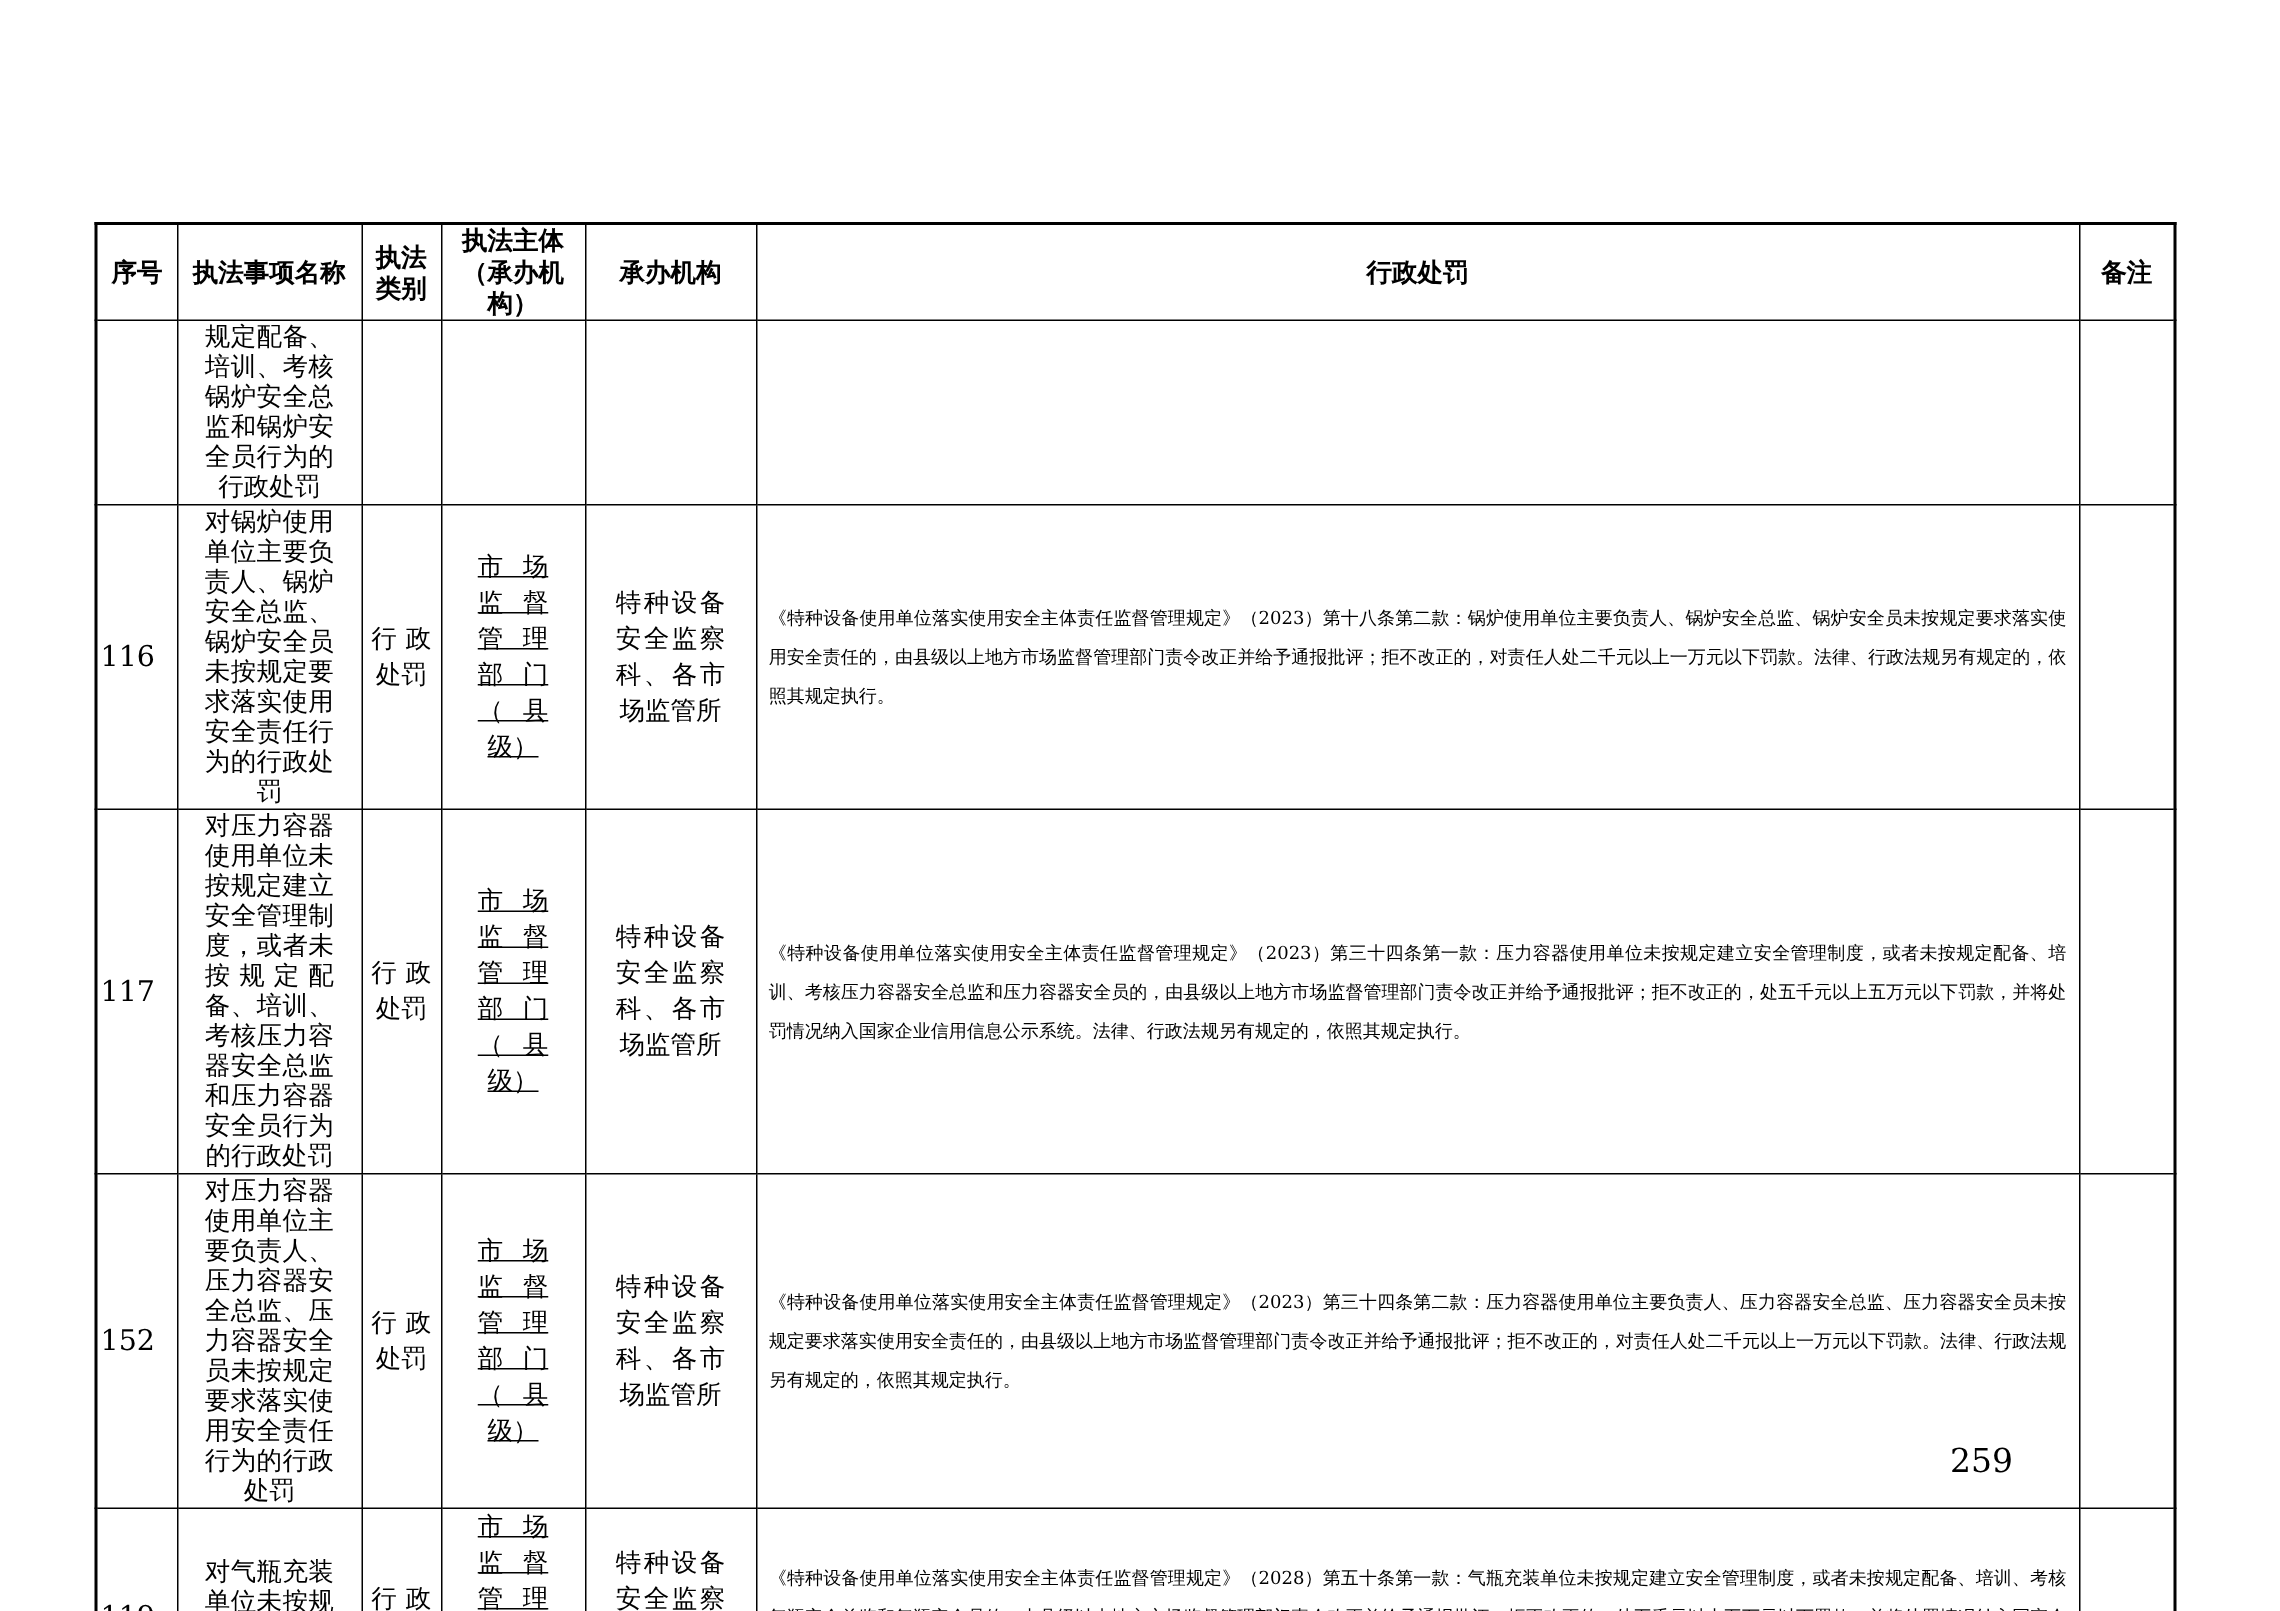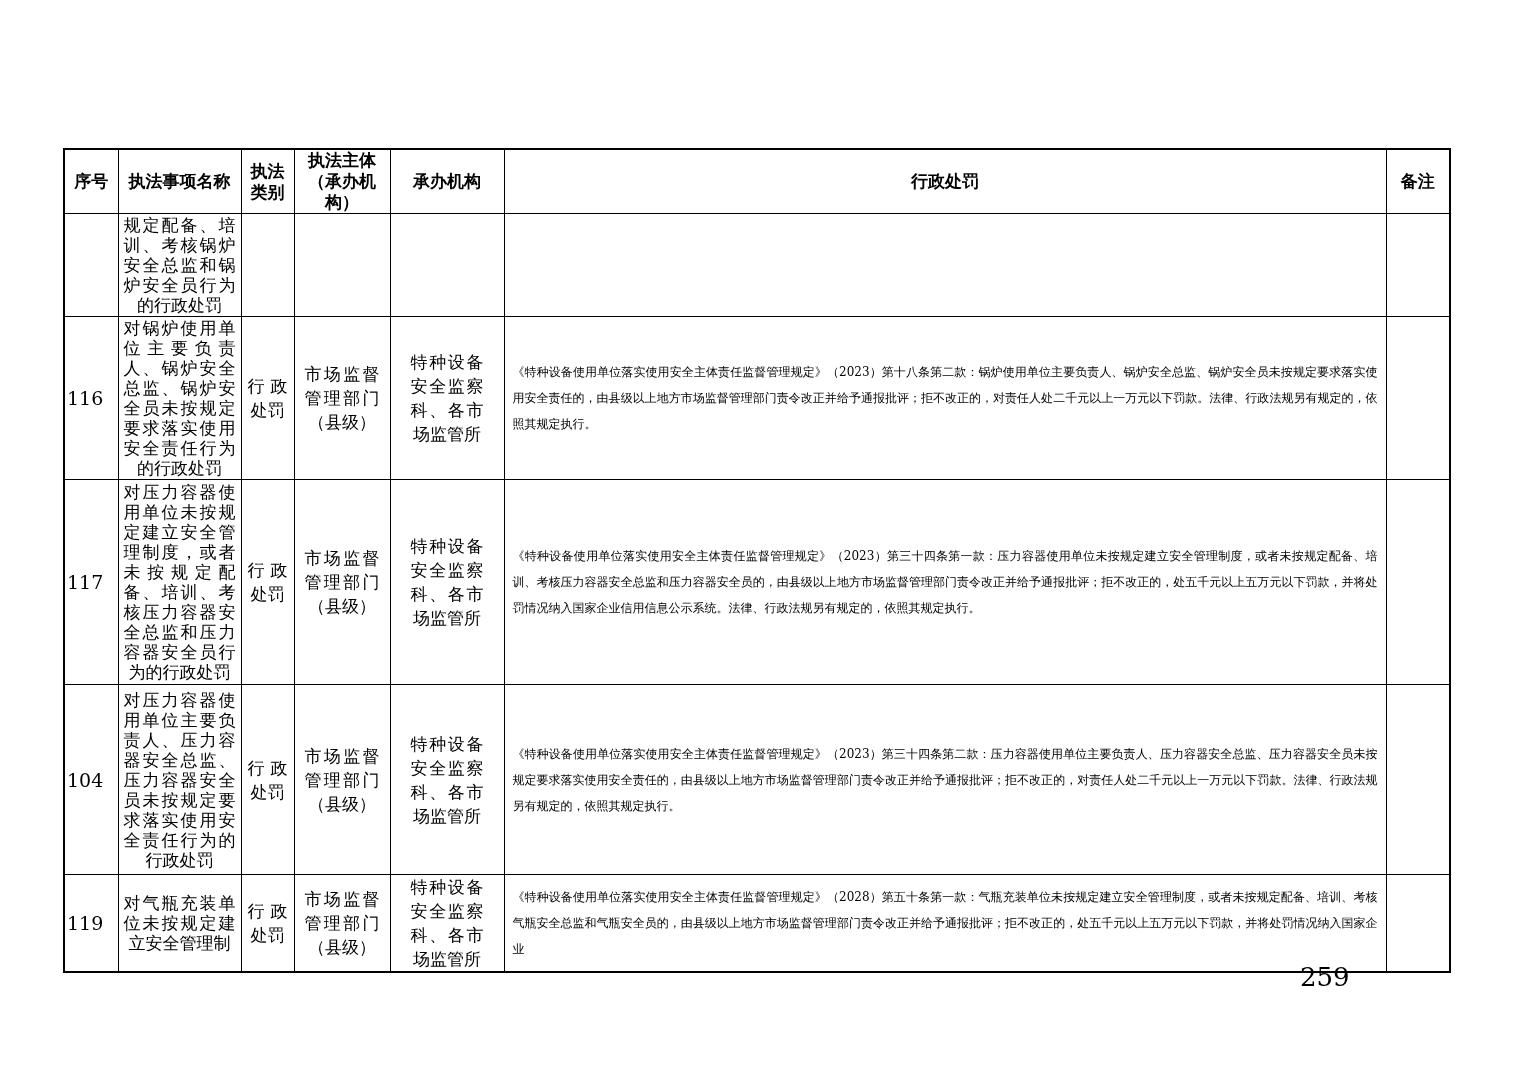--- a/index.html
+++ b/index.html
@@ -42,48 +42,48 @@
     font-family: "DejaVu Serif", serif;
     font-size: 19px;
     padding: 0 2px;
   }
   td.name-cell {
     font-size: 17px;
     line-height: 20px;
     text-align: justify;
     text-align-last: center;
     text-justify: inter-character;
-    padding: 1px 5px;
+    padding: 1px 18px;
   }
   td.cat-cell, td.subj-cell, td.agency-cell {
     font-size: 17px;
     line-height: 24px;
     text-align: justify;
     text-align-last: center;
     text-justify: inter-character;
   }
   td.cat-cell    { padding: 16px 6px; }
-  td.subj-cell   { padding: 0 10px; }
+  td.subj-cell   { padding: 0 24px; text-decoration: underline; }
   td.agency-cell { padding: 0 20px; }
   td.basis-cell {
     font-size: 12px;
     line-height: 26px;
     text-align: justify;
     text-align-last: left;
     text-justify: inter-character;
     padding: 1px 8px;
     vertical-align: middle;
   }
   td.note-cell { padding: 0 2px; }
   .page-number {
     position: absolute;
     left: 1300px;
     top: 962px;
     font-family: "DejaVu Serif", serif;
-    font-size: 26px;
+    font-size: 22px;
     color: #000;
   }
 </style>
 </head>
 <body>
 
 <div class="page">
 
   <table class="law-table">
     <colgroup>
@@ -128,21 +128,21 @@
       <tr style="height:205px">
         <td class="seq-cell">117</td>
         <td class="name-cell">对压力容器使用单位未按规定建立安全管理制度，或者未按规定配备、培训、考核压力容器安全总监和压力容器安全员行为的行政处罚</td>
         <td class="cat-cell">行政处罚</td>
         <td class="subj-cell">市场监督管理部门（县级）</td>
         <td class="agency-cell">特种设备安全监察科、各市场监管所</td>
         <td class="basis-cell">《特种设备使用单位落实使用安全主体责任监督管理规定》（2023）第三十四条第一款：压力容器使用单位未按规定建立安全管理制度，或者未按规定配备、培训、考核压力容器安全总监和压力容器安全员的，由县级以上地方市场监督管理部门责令改正并给予通报批评；拒不改正的，处五千元以上五万元以下罚款，并将处罚情况纳入国家企业信用信息公示系统。法律、行政法规另有规定的，依照其规定执行。</td>
         <td class="note-cell"></td>
       </tr>
       <tr style="height:190px">
-        <td class="seq-cell">104</td>
+        <td class="seq-cell">152</td>
         <td class="name-cell">对压力容器使用单位主要负责人、压力容器安全总监、压力容器安全员未按规定要求落实使用安全责任行为的行政处罚</td>
         <td class="cat-cell">行政处罚</td>
         <td class="subj-cell">市场监督管理部门（县级）</td>
         <td class="agency-cell">特种设备安全监察科、各市场监管所</td>
         <td class="basis-cell">《特种设备使用单位落实使用安全主体责任监督管理规定》（2023）第三十四条第二款：压力容器使用单位主要负责人、压力容器安全总监、压力容器安全员未按规定要求落实使用安全责任的，由县级以上地方市场监督管理部门责令改正并给予通报批评；拒不改正的，对责任人处二千元以上一万元以下罚款。法律、行政法规另有规定的，依照其规定执行。</td>
         <td class="note-cell"></td>
       </tr>
       <tr style="height:60px">
         <td class="seq-cell">119</td>
         <td class="name-cell">对气瓶充装单位未按规定建立安全管理制</td>

